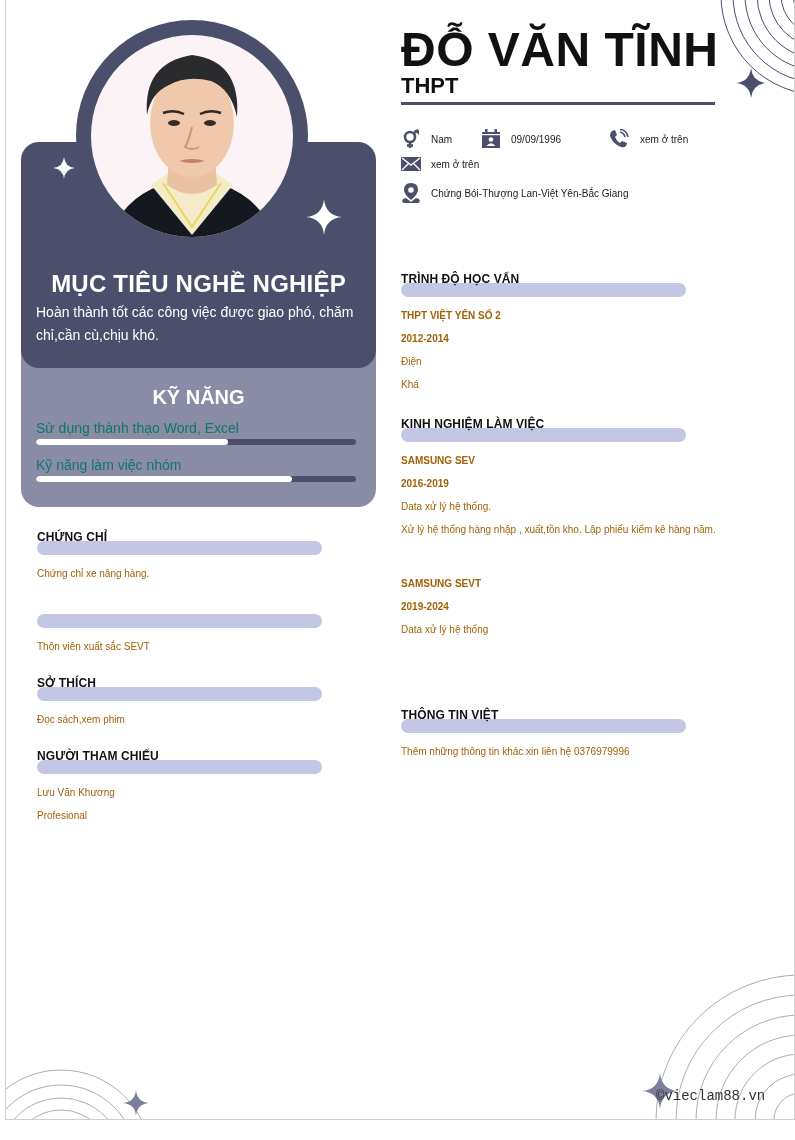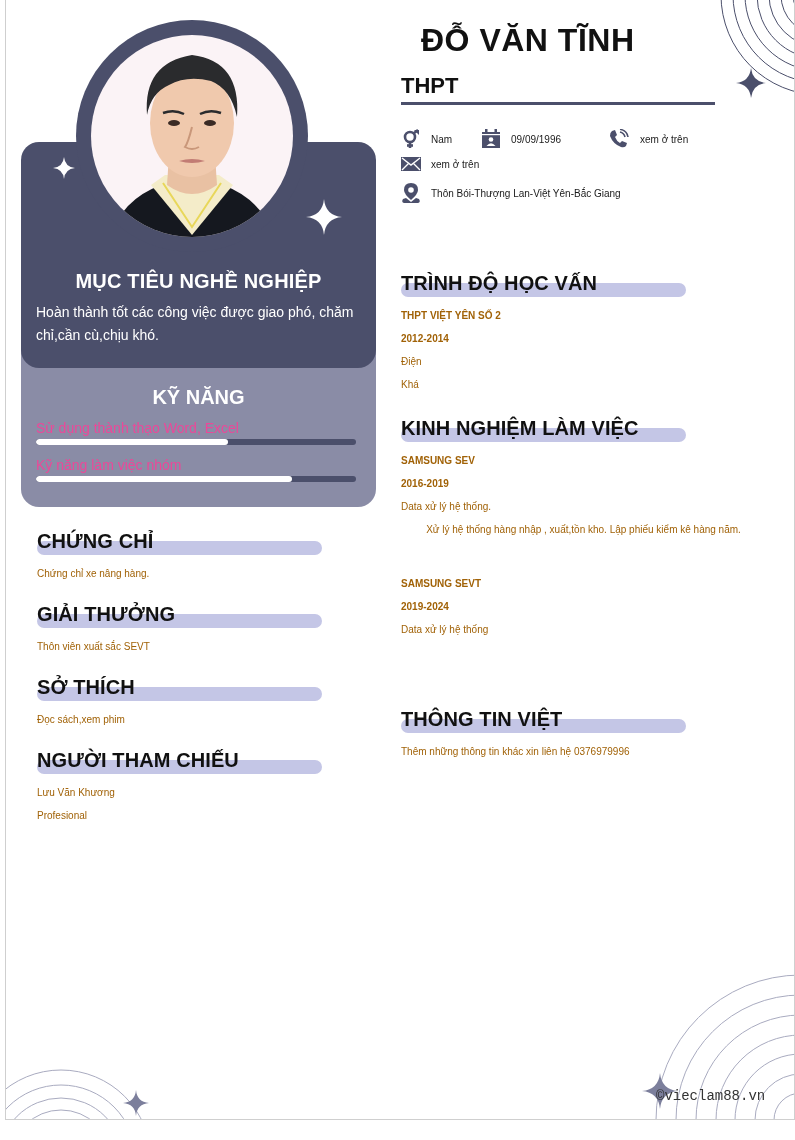--- a/index.html
+++ b/index.html
@@ -27,49 +27,49 @@
       border-radius: 50%; background: #fbf3f6; overflow: hidden; z-index: 4;
     }
     .left-light {
       position: absolute; left: 15px; top: 330px; width: 355px; height: 177px;
       background: #8a8ca6; border-radius: 0 0 18px 18px; z-index: 1;
     }
     .sparkle { position: absolute; z-index: 5; }
 
     .objective-title {
       position: absolute; left: 15px; top: 270px; width: 355px; text-align: center;
-      color: #fff; font-size: 20px; font-weight: bold; z-index: 5; letter-spacing: 0.2px;
+      color: #fff; font-size: 24px; font-weight: bold; z-index: 5; letter-spacing: 0.2px;
     }
     .objective-text {
       position: absolute; left: 30px; top: 301px; width: 330px;
       color: #fff; font-size: 14px; line-height: 23px; z-index: 5;
     }
     .skills-title {
       position: absolute; left: 15px; top: 386px; width: 355px; text-align: center;
       color: #fff; font-size: 20px; font-weight: bold; z-index: 5;
     }
     .skill { position: absolute; left: 30px; width: 320px; z-index: 5; }
-    .skill-label { color: #ec4899; font-size: 14px; }
+    .skill-label { color: #0f766e; font-size: 14px; }
     .skill-bar { margin-top: 3px; height: 6px; border-radius: 3px; background: #4b4f6b; position: relative; overflow: hidden; }
     .skill-fill { position: absolute; left: 0; top: 0; bottom: 0; background: #fff; border-radius: 3px; }
 
     
     .sec-head { position: absolute; height: 26px; }
     .sec-head .bar {
       position: absolute; left: 0; top: 11px; height: 14px; border-radius: 7px; background: #c4c6e6;
     }
     .sec-head .txt {
-      position: relative; font-size: 20px; font-weight: bold; color: #111; white-space: nowrap; letter-spacing: 0.1px;
+      position: relative; font-size: 12px; font-weight: bold; color: #111; white-space: nowrap; letter-spacing: 0.1px;
     }
     .body-text { position: absolute; font-size: 10px; color: #a16207; line-height: 23px; }
     .bold-line { font-weight: bold; }
 
     
     .name {
-      position: absolute; left: 395px; top: 22px; font-size: 32px; font-weight: bold; color: #111; letter-spacing: 0.5px; margin-left: 20px;
+      position: absolute; left: 395px; top: 22px; font-size: 48px; font-weight: bold; color: #111; letter-spacing: 0.5px;
     }
     .role { position: absolute; left: 395px; top: 73px; font-size: 22px; font-weight: bold; color: #111; }
     .role-rule { position: absolute; left: 395px; top: 102px; width: 314px; height: 3px; background: #4b4f6b; }
     .contact { position: absolute; display: flex; align-items: center; font-size: 10px; color: #1a1a1a; }
     .contact svg { margin-right: 10px; }
     .watermark {
       position: absolute; left: 650px; top: 1088px; font-family: "Liberation Mono", "DejaVu Sans Mono", monospace;
       font-size: 14px; color: #333; z-index: 6;
     }
   </style>
@@ -174,21 +174,20 @@
   </div>
 
   <div class="sec-head" style="left:31px; top:530px; width:285px;">
     <div class="bar" style="width:285px;"></div>
     <div class="txt">CHỨNG CHỈ</div>
   </div>
   <div class="body-text" style="left:31px; top:562px;">Chứng chỉ xe nâng hàng.</div>
 
   <div class="sec-head" style="left:31px; top:603px; width:285px;">
     <div class="bar" style="width:285px;"></div>
-    <div class="txt">GIẢI THƯỞNG</div>
   </div>
   <div class="body-text" style="left:31px; top:635px;">Thôn viên xuất sắc SEVT</div>
 
   <div class="sec-head" style="left:31px; top:676px; width:285px;">
     <div class="bar" style="width:285px;"></div>
     <div class="txt">SỞ THÍCH</div>
   </div>
   <div class="body-text" style="left:31px; top:708px;">Đọc sách,xem phim</div>
 
   <div class="sec-head" style="left:31px; top:749px; width:285px;">
@@ -242,41 +241,41 @@
     </svg>
     <span>xem ở trên</span>
   </div>
 
   <div class="contact" style="left:395px; top:183px;">
     <svg width="20" height="20" viewBox="0 0 20 20">
       <path d="M10 0 Q17 0 17 7 Q17 11 10 17 Q3 11 3 7 Q3 0 10 0Z" fill="#4b4f6b"></path>
       <circle cx="10" cy="7" r="2.8" fill="#fff"></circle>
       <path d="M2 16 Q0 19 3 20 L17 20 Q20 19 18 16 L15 15 L10 19 L5 15Z" fill="#4b4f6b"></path>
     </svg>
-    <span>Thôn Bói-Thượng Lan-Việt Yên-Bắc Giang</span>
+    <span>Chứng Bói-Thượng Lan-Việt Yên-Bắc Giang</span>
   </div>
 
   <div class="sec-head" style="left:395px; top:272px; width:285px;">
     <div class="bar" style="width:285px;"></div>
     <div class="txt">TRÌNH ĐỘ HỌC VẤN</div>
   </div>
   <div class="body-text bold-line" style="left:395px; top:304px;">THPT VIỆT YÊN SỐ 2</div>
   <div class="body-text bold-line" style="left:395px; top:327px;">2012-2014</div>
   <div class="body-text" style="left:395px; top:350px;">Điện</div>
   <div class="body-text" style="left:395px; top:373px;text-align:right;">Khá</div>
 
   <div class="sec-head" style="left:395px; top:417px; width:285px;">
     <div class="bar" style="width:285px;"></div>
     <div class="txt">KINH NGHIỆM LÀM VIỆC</div>
   </div>
 
   <div class="body-text bold-line" style="left:395px; top:449px;">SAMSUNG SEV</div>
   <div class="body-text bold-line" style="left:395px; top:472px;">2016-2019</div>
   <div class="body-text" style="left:395px; top:495px;">Data xử lý hệ thống.</div>
-  <div class="body-text" style="left:395px; top:518px; width:365px;text-align:center;">Xử lý hệ thống hàng nhập , xuất,tồn kho. Lập phiếu kiểm kê hàng năm.</div>
+  <div class="body-text" style="left:395px; top:518px; width:365px;">Xử lý hệ thống hàng nhập , xuất,tồn kho. Lập phiếu kiểm kê hàng năm.</div>
 
   <div class="body-text bold-line" style="left:395px; top:572px;">SAMSUNG SEVT</div>
   <div class="body-text bold-line" style="left:395px; top:595px;">2019-2024</div>
   <div class="body-text" style="left:395px; top:618px;">Data xử lý hệ thống</div>
 
   <div class="sec-head" style="left:395px; top:708px; width:285px;">
     <div class="bar" style="width:285px;"></div>
     <div class="txt">THÔNG TIN VIỆT</div>
   </div>
   <div class="body-text" style="left:395px; top:740px;">Thêm những thông tin khác xin liên hệ 0376979996</div>

